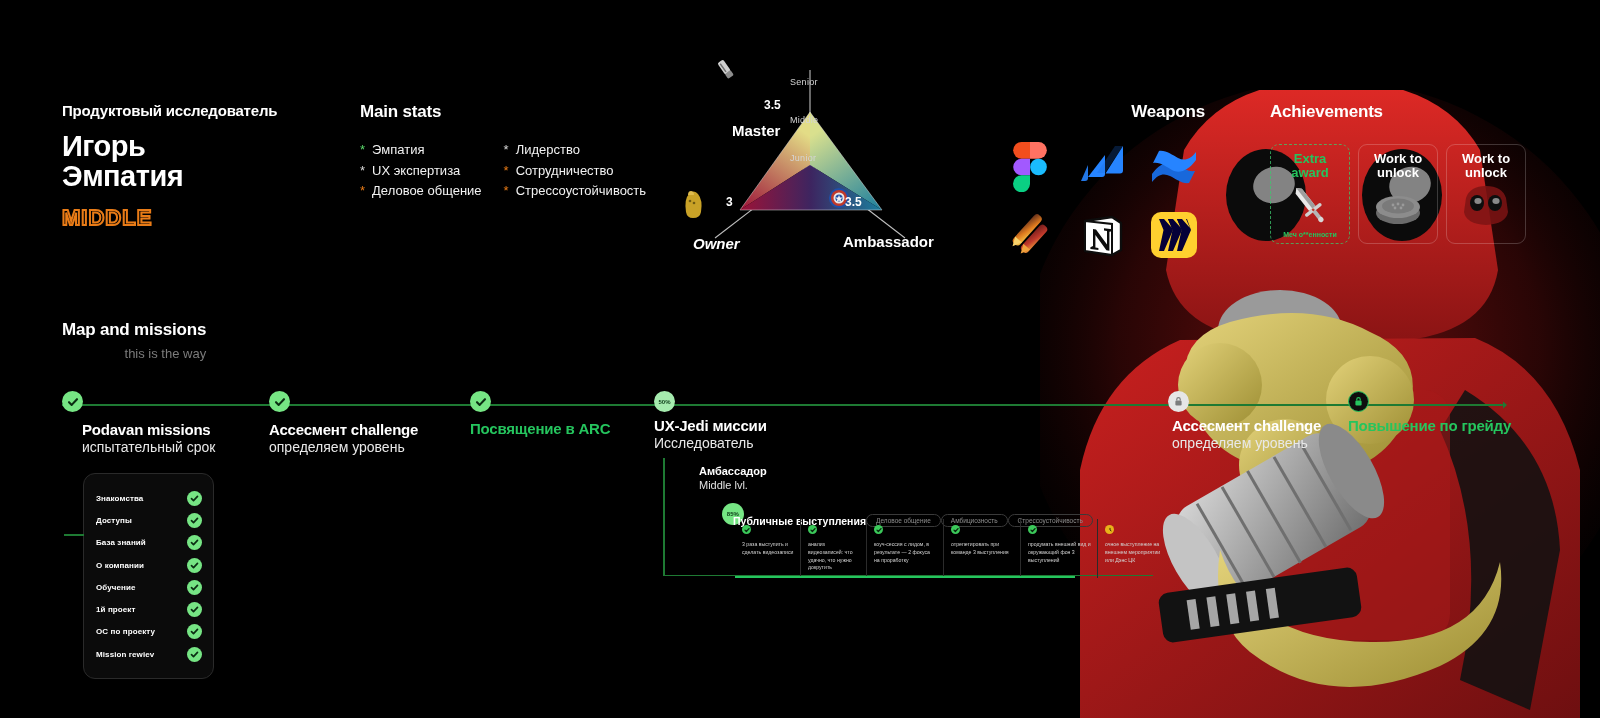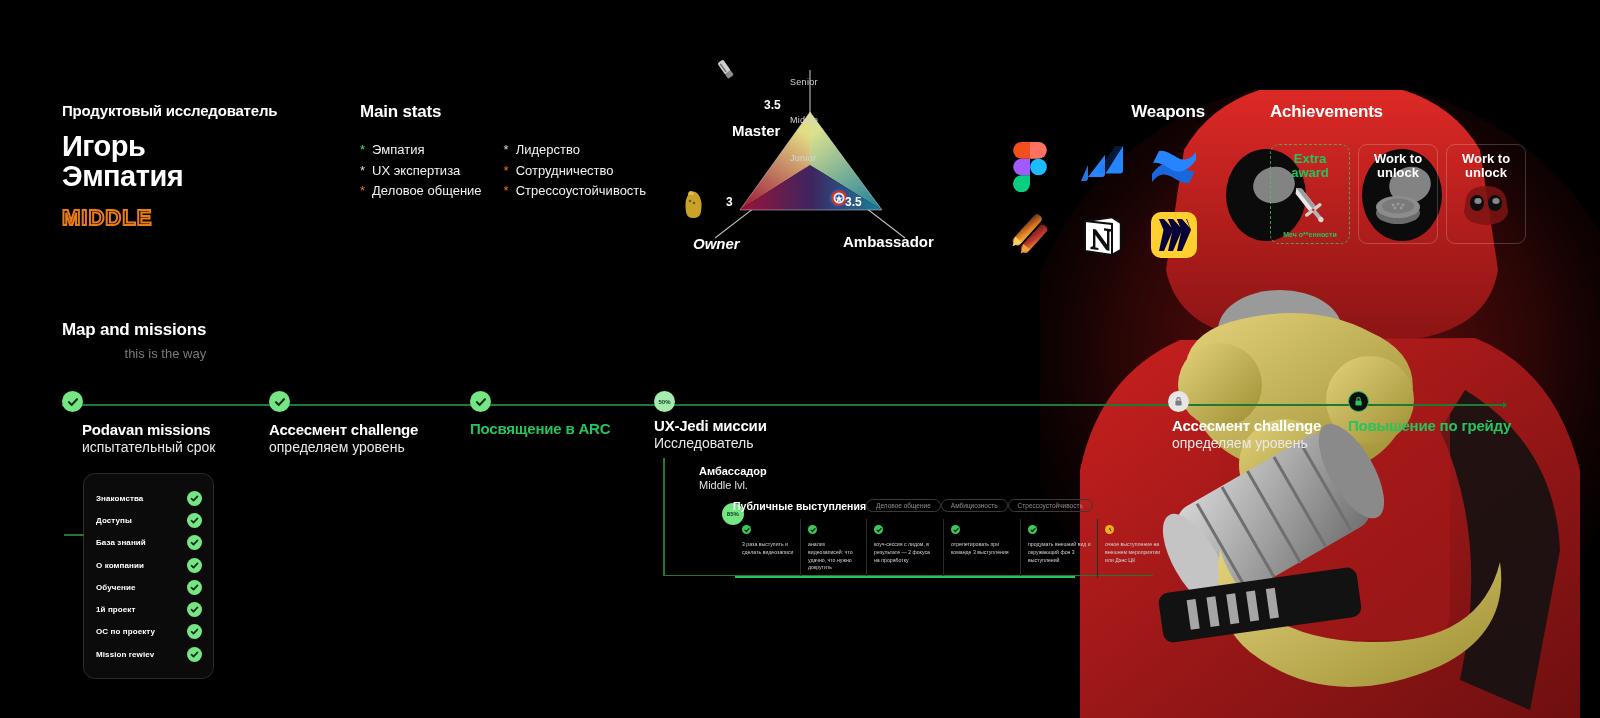--- a/index.html
+++ b/index.html
@@ -97,21 +97,21 @@
   
   #jedi { position:absolute; left:663px; top:458px; width:420px; height:118px; z-index:4; }
   .jedi-rail { position:absolute; left:0; top:0; width:1.5px; height:118px; background:#1E7A33; }
   .jedi-rail-b { position:absolute; left:0; bottom:0; width:490px; height:1.5px; background:#1E7A33; }
   .jedi-head { position:absolute; left:36px; top:7px; display:flex; align-items:center; gap:10px;flex-direction:column; }
   .jh-t { font-size:11px; font-weight:bold; color:#fff; line-height:1.25; }
   .jh-s { font-size:11px; color:#e0e0e0; line-height:1.25; }
   .jh-badge { width:22px; height:22px; border-radius:50%; background:#76E584;
               display:flex; align-items:center; justify-content:center;
               font-size:6px; font-weight:bold; color:#0c3a17; }
-  .jedi-sub { position:absolute; left:70px; top:41px; display:flex; align-items:center; }
+  .jedi-sub { position:absolute; left:70px; top:56px; display:flex; align-items:center; }
   .js-t { font-size:10.5px; font-weight:bold; color:#fff; white-space:nowrap; }
   .tag { border:1px solid #3a3a3a; border-radius:10px; padding:2px 9px;
          font-size:6.5px; color:#8e8e8e; white-space:nowrap; }
   .task-row { position:absolute; left:72px; top:61px; display:flex; }
   .task { width:66px; min-height:56px; border-right:1px solid #2b2b2b;
           padding:6px 6px 6px 7px; }
   .task:last-child { border-right:none; }
   .task.wide { width:77px; }
   .t-ico { width:9px; height:9px; border-radius:50%; display:flex; align-items:center; justify-content:center; }
   .t-ico.ok { background:#3BC95A; }

